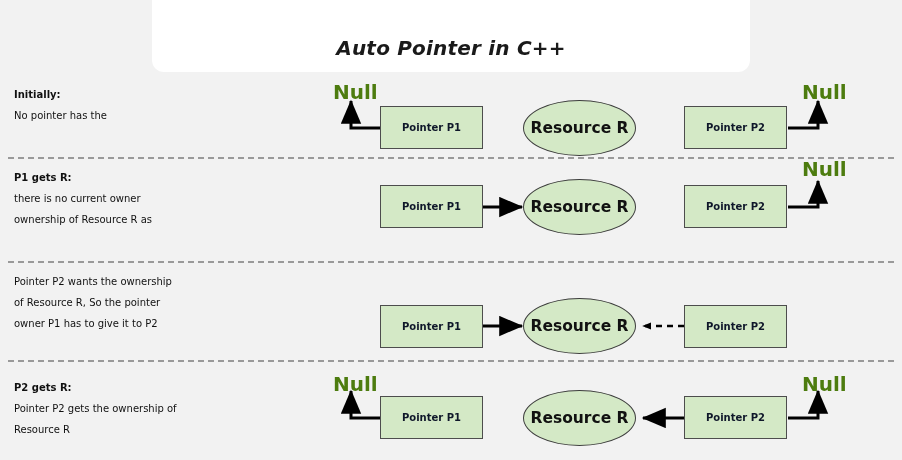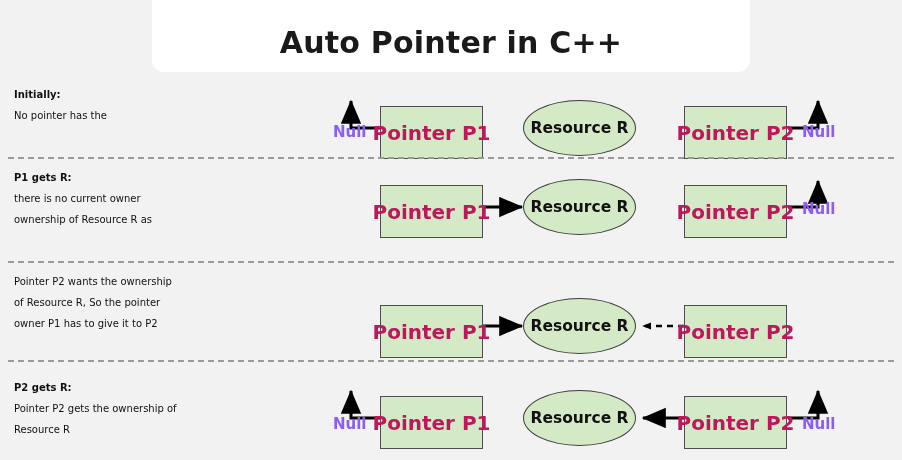--- a/index.html
+++ b/index.html
@@ -30,25 +30,26 @@
     background: #ffffff;
     border-bottom-left-radius: 12px;
     border-bottom-right-radius: 12px;
     display: flex;
     align-items: flex-end;
     justify-content: center;
     padding-bottom: 12px;
     box-sizing: border-box;
   }
   .title-text {
-    font-size: 30px;
+    font-size: 20px;
     font-weight: 700;
     color: #1a1a1a;
     letter-spacing: 0.2px;
     white-space: nowrap;
+    font-style: italic;
   }
 
   
   .row {
     position: absolute;
     left: 0;
     width: 902px;
   }
   .row-sep {
     position: absolute;
@@ -71,55 +72,54 @@
   }
   .caption .ln {
     display: block;
     font-weight: 400;
   }
 
   
   .pbox {
     position: absolute;
     width: 103px;
-    height: 53px;
+    height: 43px;
     background: #d4e9c6;
     border: 1.6px solid #4d4d4d;
     box-sizing: border-box;
     display: flex;
     align-items: center;
     justify-content: center;
-    font-size: 20px;
-    font-weight: 700;
-    color: #be185d;
+    font-size: 10px;
+    font-weight: 700;
+    color: #0f172a;
     white-space: nowrap;
   }
   .rell {
     position: absolute;
     width: 113px;
     height: 56px;
     background: #d4e9c6;
     border: 1.5px solid #3d3d3d;
     border-radius: 50%;
     box-sizing: border-box;
     display: flex;
     align-items: center;
     justify-content: center;
     font-size: 15.5px;
     font-weight: 700;
     color: #111111;
     white-space: nowrap;
   }
   .nulllbl {
     position: absolute;
-    font-size: 15px;
-    font-weight: 700;
-    color: #8b5cf6;
-    white-space: nowrap;
-    margin-top: 43px;
+    font-size: 20px;
+    font-weight: 700;
+    color: #4d7c0f;
+    white-space: nowrap;
   }
   .svg-layer {
     position: absolute;
     left: 0;
     top: 0;
     width: 902px;
     height: 460px;
     pointer-events: none;
   }
 </style>

